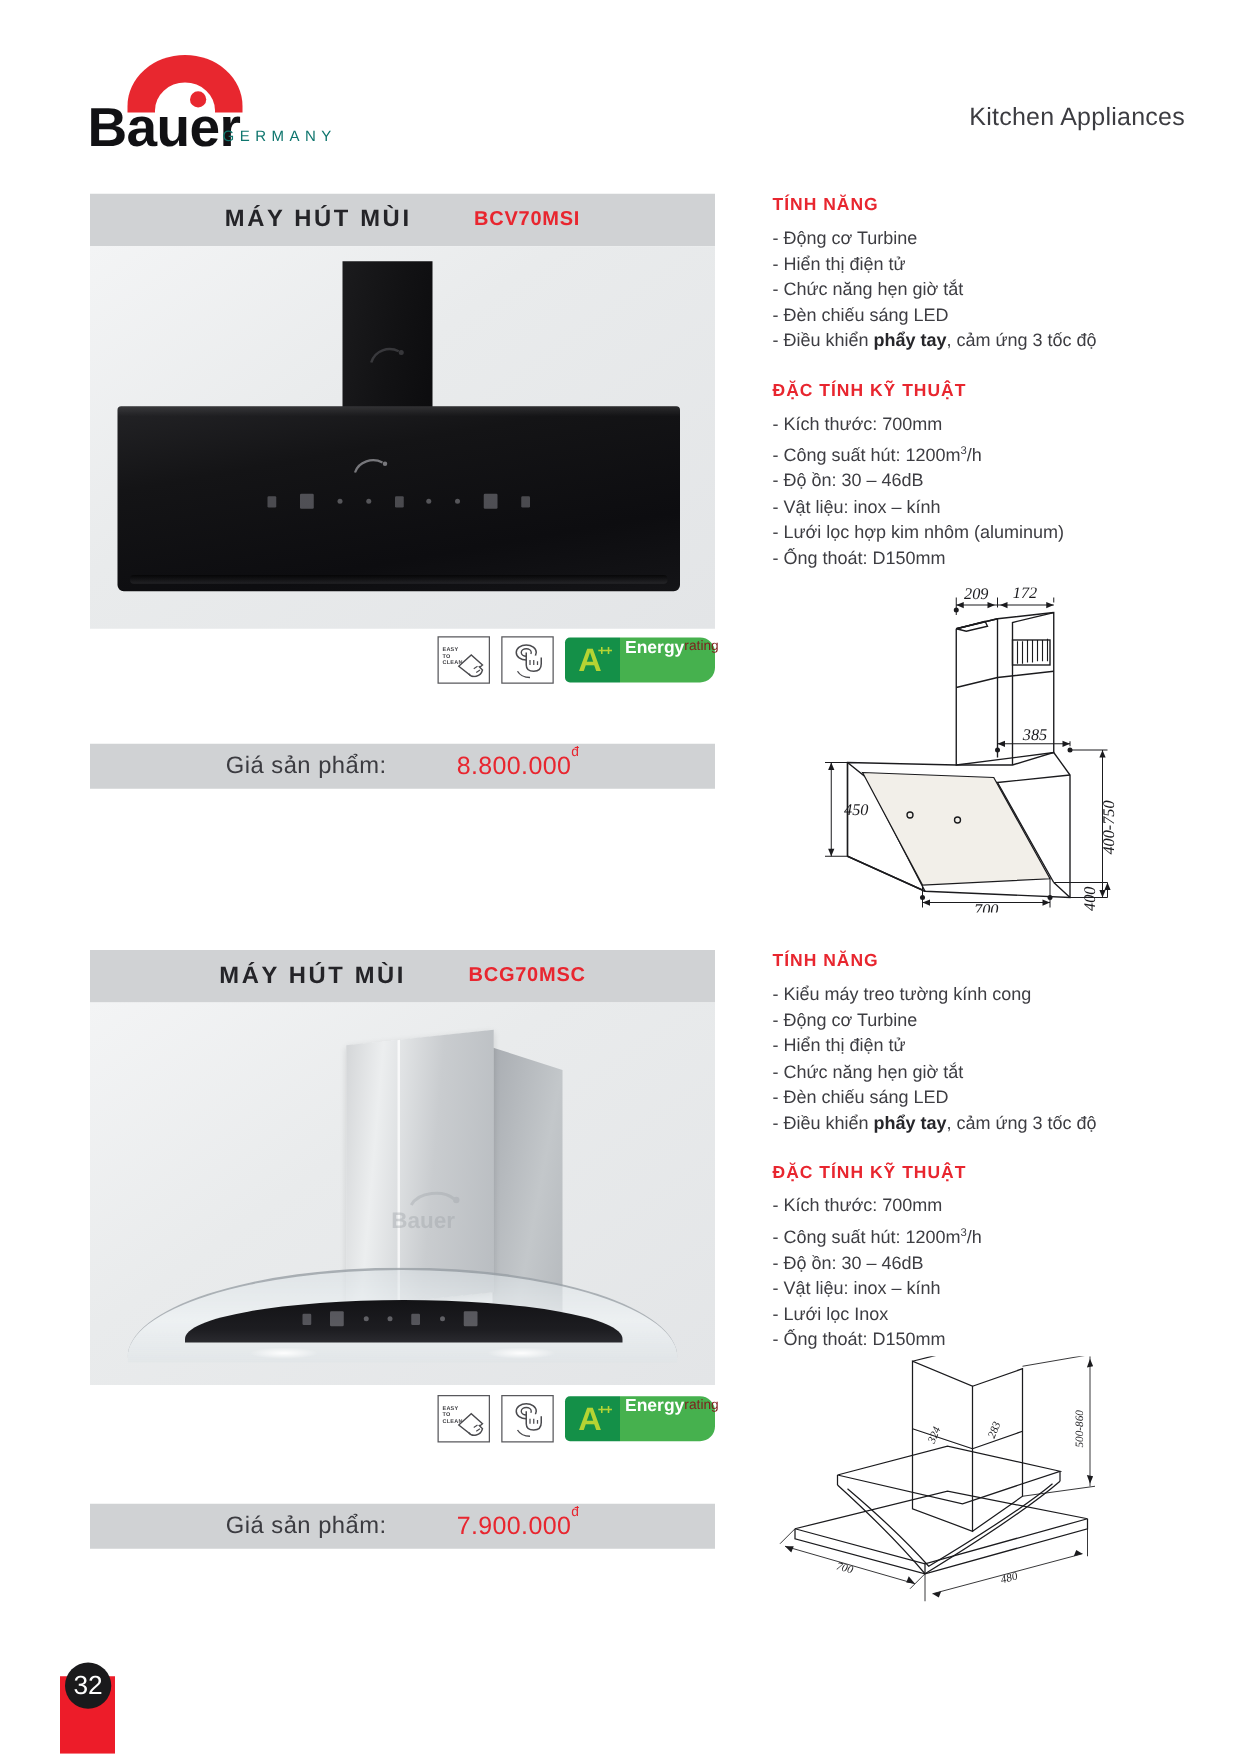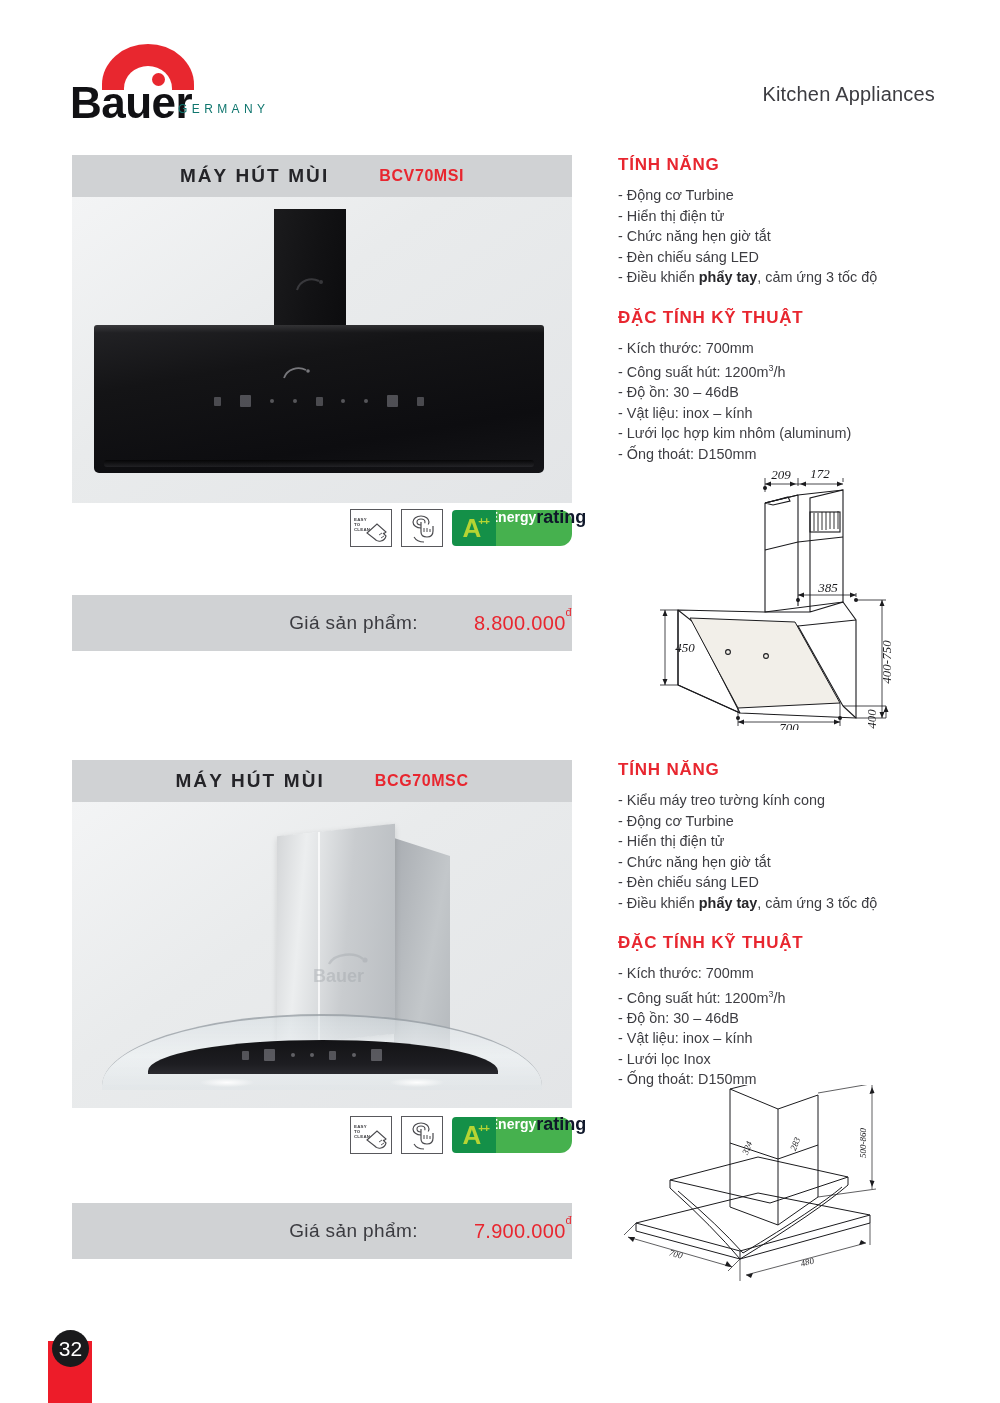--- a/index.html
+++ b/index.html
@@ -63,21 +63,21 @@
   }
   .logo-country {
     position: absolute;
     left: 108px; top: 62px;
     font-size: 12px;
     letter-spacing: 4.4px;
     color: #0f766e;
   }
   .header-title {
     position: absolute;
-    right: 65px; top: 83px;
+    right: 52px; top: 83px;
     font-size: 20px;
     color: #3c3c41;
     letter-spacing: 0.2px;
   }
 
   
   .product { position: absolute; left: 0; width: 1000px; }
   .prod-left { position: absolute; left: 72px; width: 500px; }
   .prod-right { position: absolute; left: 618px; width: 340px; }
 
@@ -267,39 +267,39 @@
   }
   .energy-r {
     width: 76px;
     background: #46b14e;
     border-radius: 0 12px 12px 0;
     padding-left: 7px;
     box-sizing: border-box;
     display: flex; flex-direction: row; justify-content: center;
   }
   .energy-r1 { font-size: 14px; font-weight: bold; color: #ffffff; line-height: 14px; }
-  .energy-r2 { font-size: 18px; font-weight: bold; color: #0f172a; line-height: 14px; }
+  .energy-r2 { font-size: 11px; font-weight: normal; color: #7f1d1d; line-height: 14px; }
 
   
   .price-bar {
     position: absolute;
-    width: 500px; height: 56px;
+    width: 500px; height: 36px;
     background: #d0d2d4;
-    display: flex; align-items: center; justify-content: flex-end; gap: 40px;
+    display: flex; align-items: center; justify-content: center; gap: 40px;
   }
   .price-label { font-size: 19px; color: #3b3b40; letter-spacing: .4px; }
   .price-value {
     font-size: 20px; font-weight: normal; color: #e8262f;
     margin-left: 16px; letter-spacing: .3px;
   }
   .price-value sup { font-size: 11px; top: -.55em; position: relative; }
 
   
   .spec-head {
-    font-size: 17px;
+    font-size: 14px;
     font-weight: bold;
     color: #e8262f;
     letter-spacing: .8px;
     margin-bottom: 10px;
   }
   .spec-list { list-style: none; margin: 0; padding: 0; }
   .spec-list li {
     font-size: 14.4px;
     line-height: 20.5px;
     color: #3d3d42;

